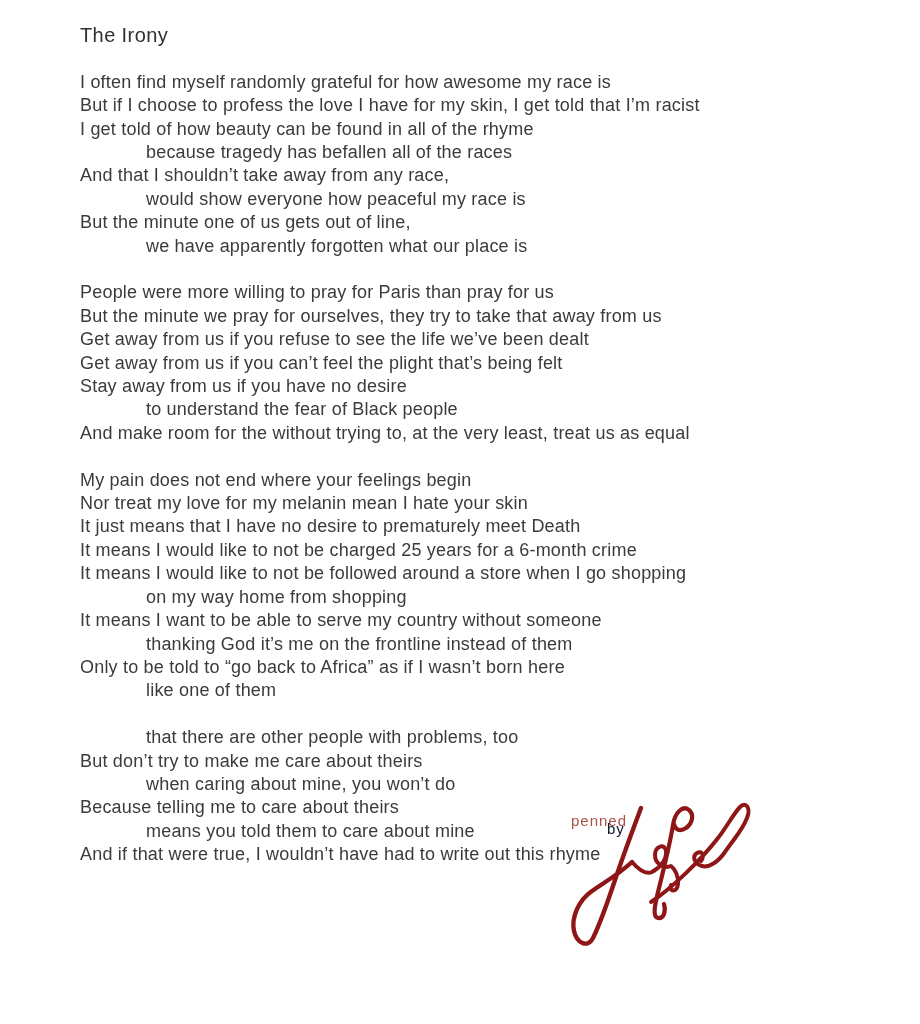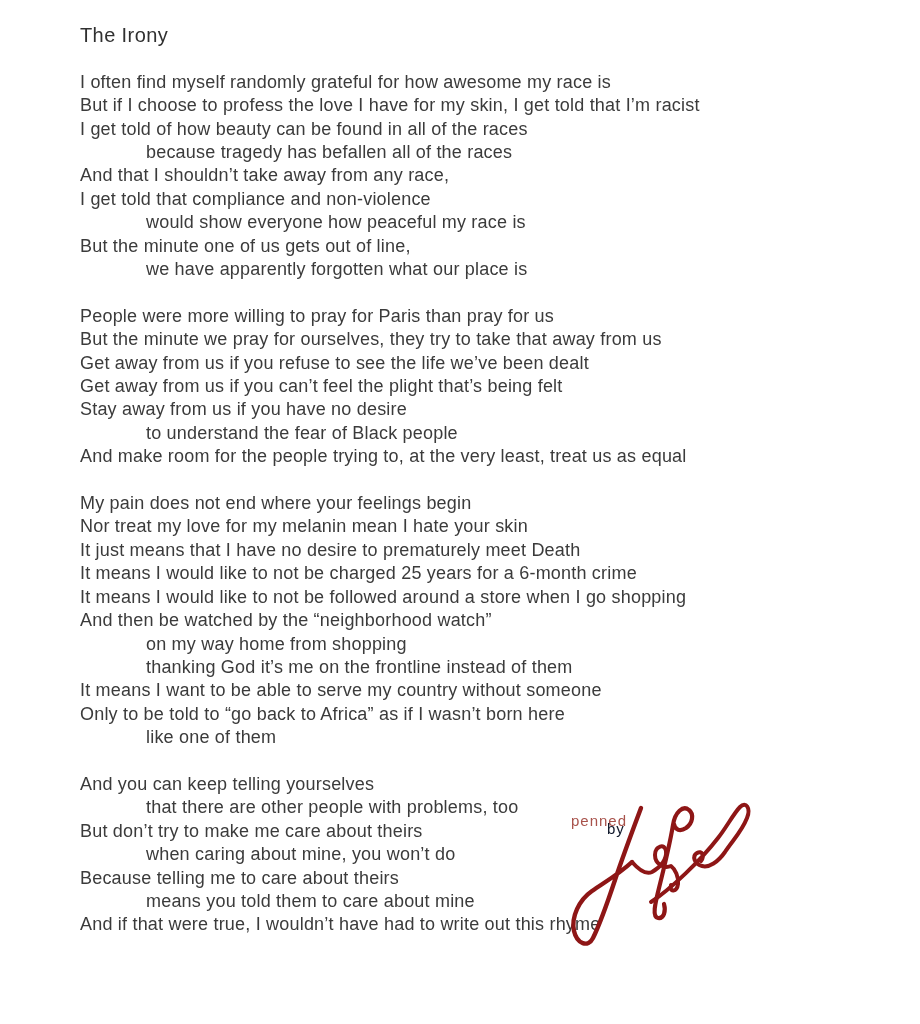--- a/index.html
+++ b/index.html
@@ -56,52 +56,49 @@
 <body>
 
 <div class="page" style="color: rgb(59, 59, 59); background: rgb(255, 255, 255);">
 
   <div class="text-block">
     <div class="page-title">The Irony</div>
     <div>
         <div class="stanza">
           <div class="line">I often find myself randomly grateful for how awesome my race is</div>
           <div class="line">But if I choose to profess the love I have for my skin, I get told that I’m racist</div>
-          <div class="line">I get told of how beauty can be found in all of the races</div>
+          <div class="line">I get told of how beauty can be found in all of the rhyme</div>
           <div class="line indent">because tragedy has befallen all of the races</div>
           <div class="line">And that I shouldn’t take away from any race,</div>
-          <div class="line">I get told that compliance and non-violence</div>
           <div class="line indent">would show everyone how peaceful my race is</div>
           <div class="line">But the minute one of us gets out of line,</div>
           <div class="line indent">we have apparently forgotten what our place is</div>
         </div>
         <div class="stanza">
           <div class="line">People were more willing to pray for Paris than pray for us</div>
           <div class="line">But the minute we pray for ourselves, they try to take that away from us</div>
           <div class="line">Get away from us if you refuse to see the life we’ve been dealt</div>
           <div class="line">Get away from us if you can’t feel the plight that’s being felt</div>
           <div class="line">Stay away from us if you have no desire</div>
           <div class="line indent">to understand the fear of Black people</div>
-          <div class="line">And make room for the people trying to, at the very least, treat us as equal</div>
+          <div class="line">And make room for the without trying to, at the very least, treat us as equal</div>
         </div>
         <div class="stanza">
           <div class="line">My pain does not end where your feelings begin</div>
           <div class="line">Nor treat my love for my melanin mean I hate your skin</div>
           <div class="line">It just means that I have no desire to prematurely meet Death</div>
           <div class="line">It means I would like to not be charged 25 years for a 6-month crime</div>
           <div class="line">It means I would like to not be followed around a store when I go shopping</div>
-          <div class="line">And then be watched by the “neighborhood watch”</div>
           <div class="line indent">on my way home from shopping</div>
+          <div class="line">It means I want to be able to serve my country without someone</div>
           <div class="line indent">thanking God it’s me on the frontline instead of them</div>
-          <div class="line">It means I want to be able to serve my country without someone</div>
           <div class="line">Only to be told to “go back to Africa” as if I wasn’t born here</div>
           <div class="line indent">like one of them</div>
         </div>
         <div class="stanza">
-          <div class="line">And you can keep telling yourselves</div>
           <div class="line indent">that there are other people with problems, too</div>
           <div class="line">But don’t try to make me care about theirs</div>
           <div class="line indent">when caring about mine, you won’t do</div>
           <div class="line">Because telling me to care about theirs</div>
           <div class="line indent">means you told them to care about mine</div>
           <div class="line">And if that were true, I wouldn’t have had to write out this rhyme</div>
         </div>
       </div>
   </div>
 

